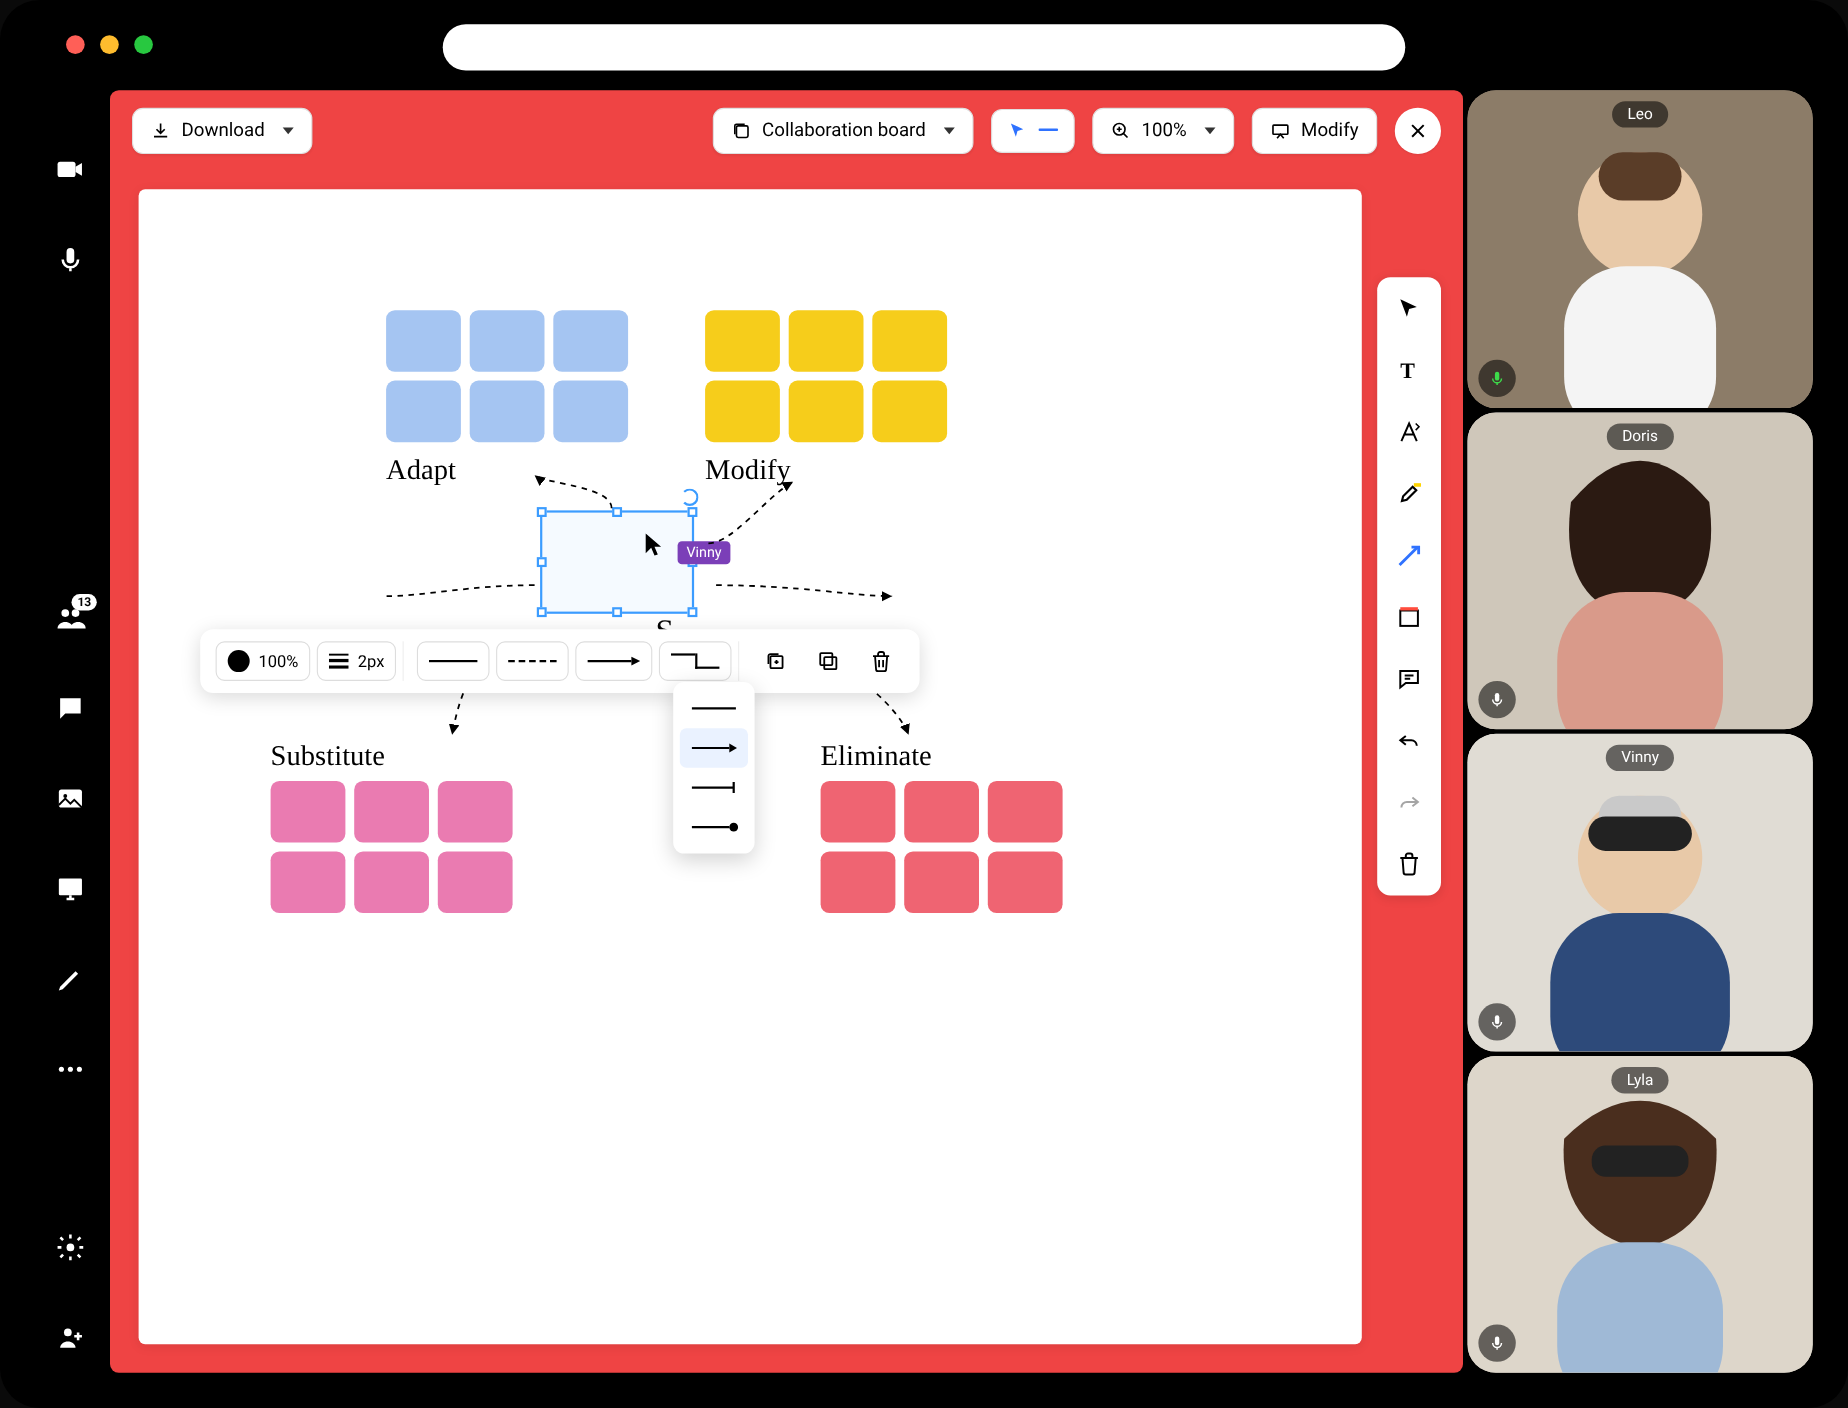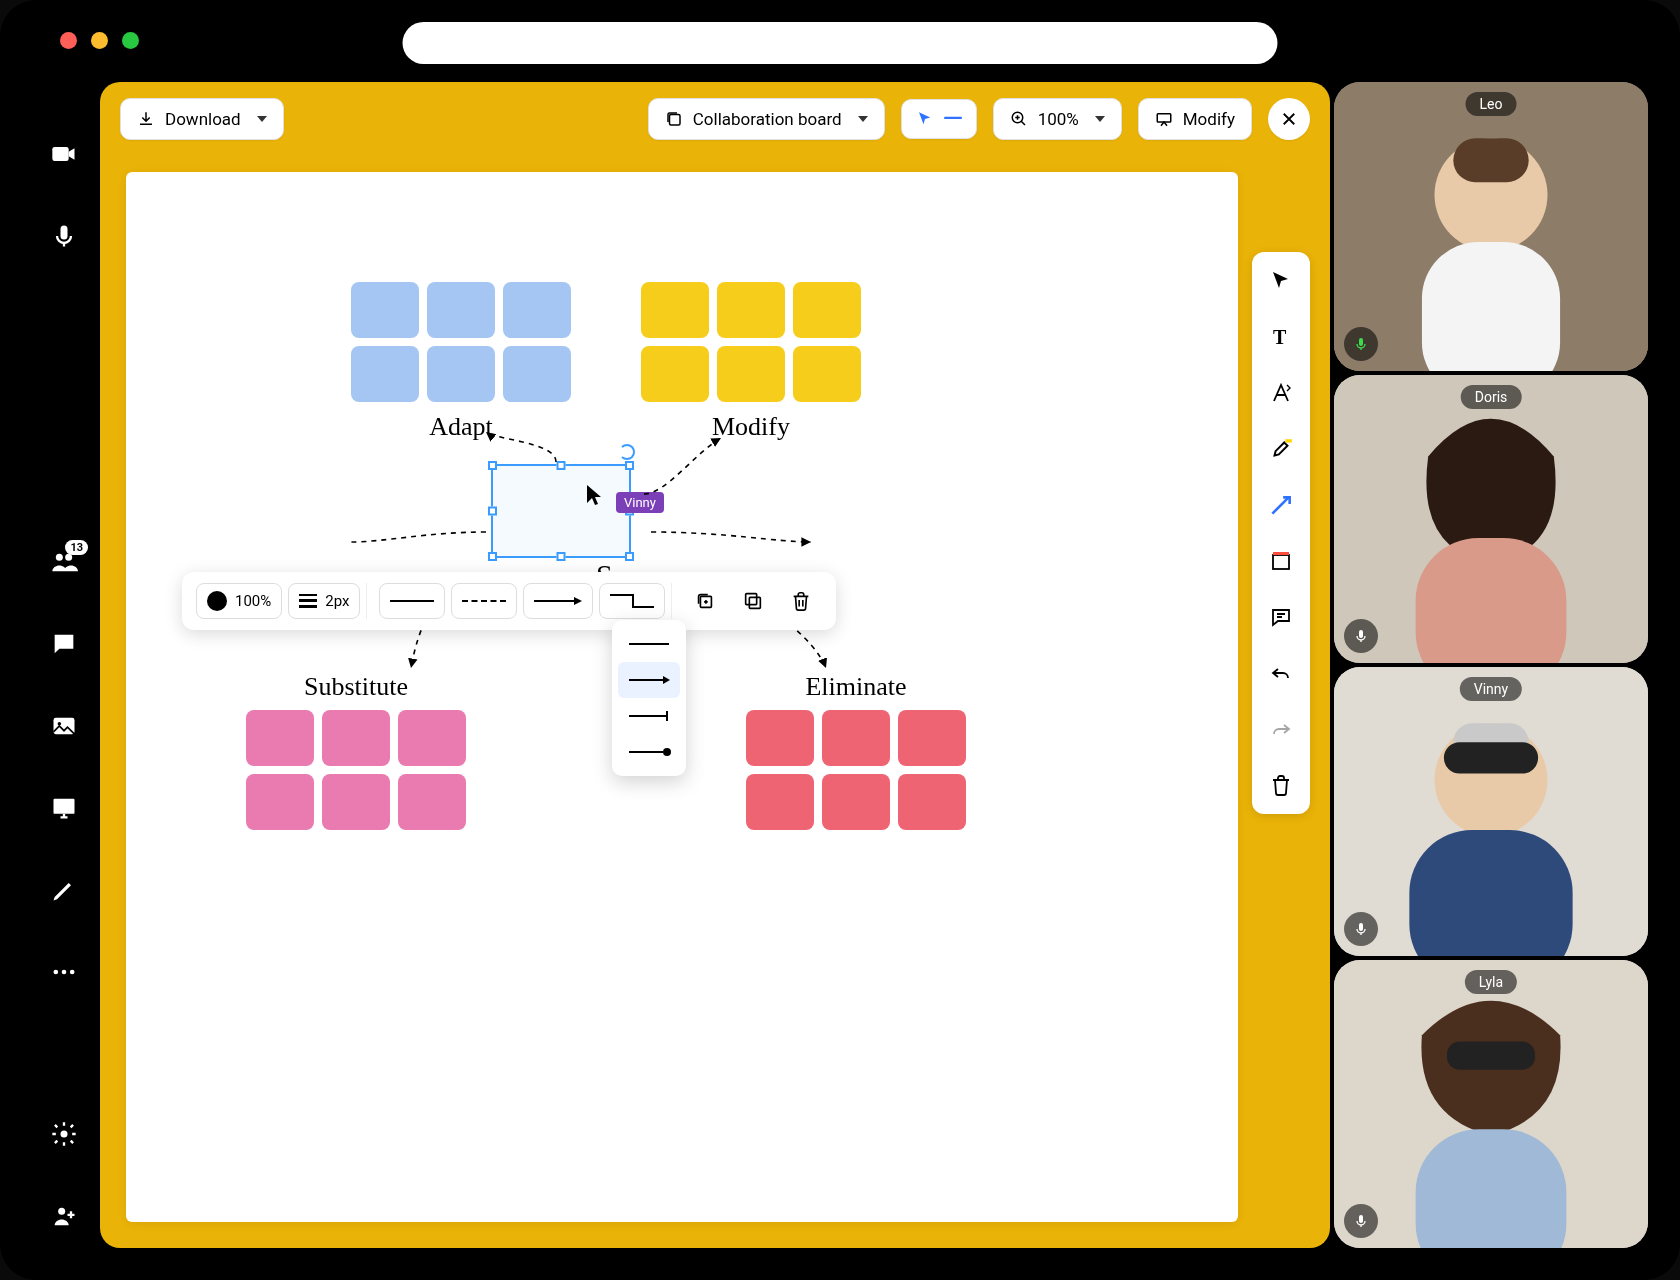--- a/index.html
+++ b/index.html
@@ -15,37 +15,37 @@
 
 .app-body { position: absolute; top: 80px; left: 30px; right: 30px; bottom: 30px; display: flex; background: #000; border-radius: 0 0 24px 24px; overflow: hidden; }
 
 
 .left-rail { width: 68px; background: #000; display: flex; flex-direction: column; align-items: center; padding-top: 60px; gap: 54px; position: relative; }
 .left-rail .rail-icon { width: 28px; height: 28px; color: #fff; display: flex; align-items: center; justify-content: center; font-size: 20px; cursor: pointer; position: relative; }
 .rail-spacer { flex: 1; }
 .badge { position: absolute; top: -8px; right: -10px; background: #fff; color: #000; font-size: 11px; font-weight: 700; border-radius: 8px; padding: 1px 5px; }
 
 
-.main-area { flex: 1; background: #eab308; border-radius: 20px; margin: 2px; position: relative; overflow: hidden; }
+.main-area { flex: 1; background: #ef4444; border-radius: 8px; margin: 2px; position: relative; overflow: hidden; }
 
 .top-toolbar { position: absolute; top: 16px; left: 20px; right: 20px; display: flex; gap: 16px; align-items: center; z-index: 10; }
 .tb-btn { background: #fff; border: 1px solid #e0e0e0; border-radius: 10px; padding: 10px 16px; display: flex; align-items: center; gap: 10px; font-size: 17px; cursor: pointer; box-shadow: 0 1px 2px rgba(0,0,0,.06); }
 .tb-btn svg, .tb-btn .ico { width: 18px; height: 18px; }
 .tb-spacer { flex: 1; }
 .close-btn { width: 42px; height: 42px; background: #fff; border-radius: 50%; display: flex; align-items: center; justify-content: center; font-size: 20px; cursor: pointer; box-shadow: 0 1px 2px rgba(0,0,0,.08); }
 
 
 .canvas { position: absolute; top: 90px; left: 26px; right: 92px; bottom: 26px; background: #fff; border-radius: 6px; box-shadow: 0 2px 10px rgba(0,0,0,.08); }
 
 
 .cluster { position: absolute; }
 .sticky-grid { display: grid; grid-template-columns: repeat(3, 68px); grid-auto-rows: 56px; gap: 8px; }
 .sticky { border-radius: 8px; }
 .sticky.sm { width: 68px; height: 56px; }
-.cluster-label { font-family: "Comic Sans MS", "Marker Felt", cursive; font-size: 26px; margin-top: 10px; text-align: center; }
+.cluster-label { font-family: "Comic Sans MS", "Marker Felt", cursive; font-size: 26px; margin-top: 10px; }
 .cluster-label.above { margin-top: 0; margin-bottom: 8px; }
 
 .c-blue { background: #a5c5f2; }
 .c-yellow { background: #f6cd1b; }
 .c-lime { background: #b8d638; }
 .c-orange { background: #f29a3a; }
 .c-pink { background: #ea7bb1; }
 .c-teal { background: #4bbab0; }
 .c-coral { background: #ef6472; }
 

